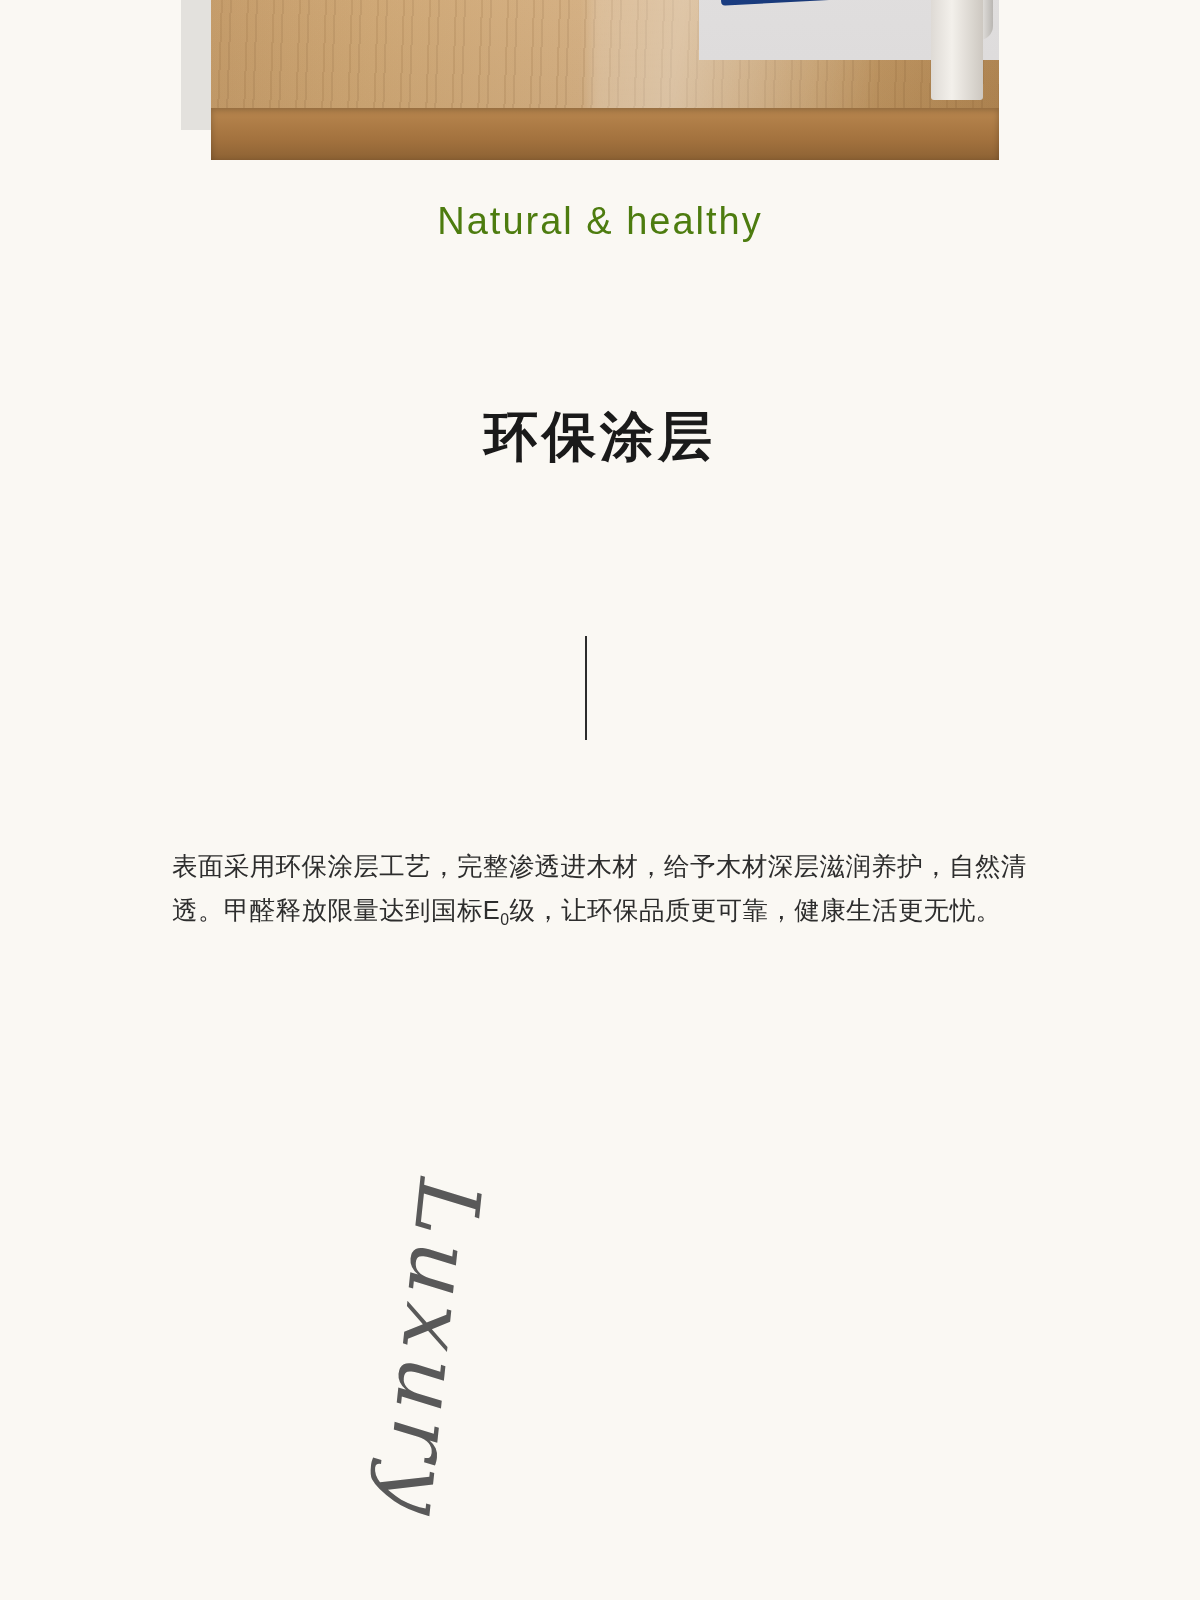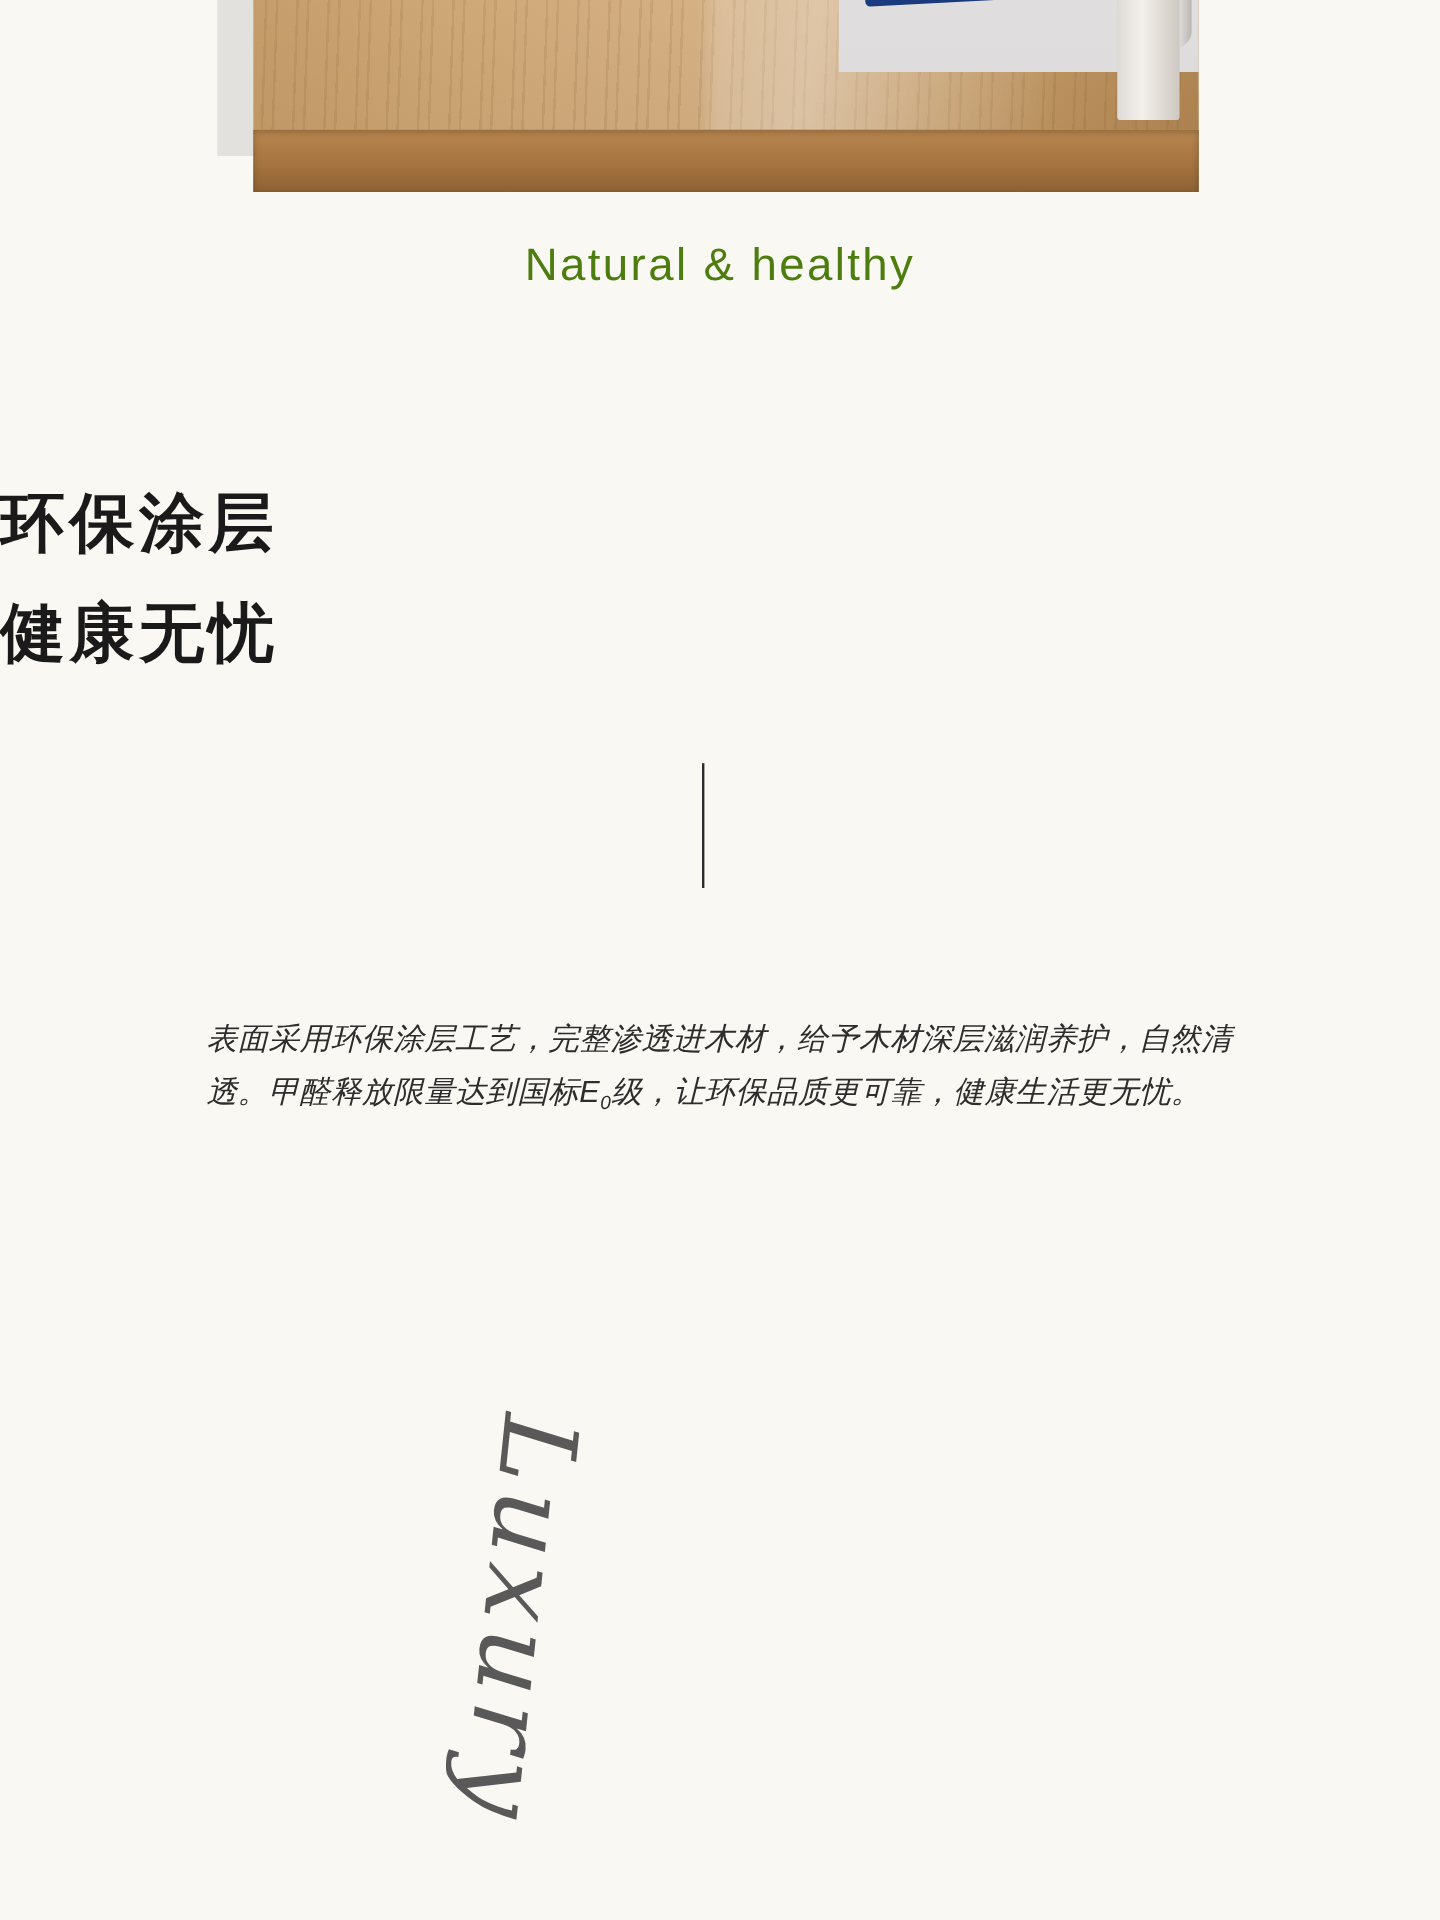--- a/index.html
+++ b/index.html
@@ -116,21 +116,21 @@
     font-size: 38px;
     letter-spacing: 2px;
     color: #4d7c0f;
     font-weight: 400;
   }
   .cn-title {
     position: absolute;
     top: 390px;
     left: 0;
     right: 0;
-    text-align: left;
+    text-align: center;
     color: #1a1a1a;
     font-weight: 700;
     font-size: 54px;
     line-height: 92px;
     letter-spacing: 4px;
   }
   .divider {
     position: absolute;
     left: 585px;
     top: 636px;
@@ -142,21 +142,20 @@
   
   .body-copy {
     position: absolute;
     left: 172px;
     top: 818px;
     width: 858px;
     font-size: 25.5px;
     line-height: 44px;
     color: #2d2d2d;
     letter-spacing: 0.4px;
-    font-style: italic;
   }
   .body-copy sub {
     font-size: 0.62em;
     vertical-align: sub;
   }
 
   
   .luxury {
     position: absolute;
     left: 500px;
@@ -190,20 +189,19 @@
 
   </div>
   <div class="machine-plate" style="left:720px; top:430px;"></div>
 
 </div>
 
 <div class="en-title">Natural &amp; healthy</div>
 
 <div class="cn-title">
   <div>环保涂层</div>
-  <div>健康无忧</div>
 </div>
 
 <div class="divider"></div>
 
 <p class="body-copy"><span>表面采用环保涂层工艺，完整渗透进木材，给予木材深层滋润养护，自然清透。甲醛释放限量达到国标E</span><sub>0</sub><span>级，让环保品质更可靠，健康生活更无忧。</span></p>
 
 <div class="luxury">Luxury</div>
 
 </body></html>

